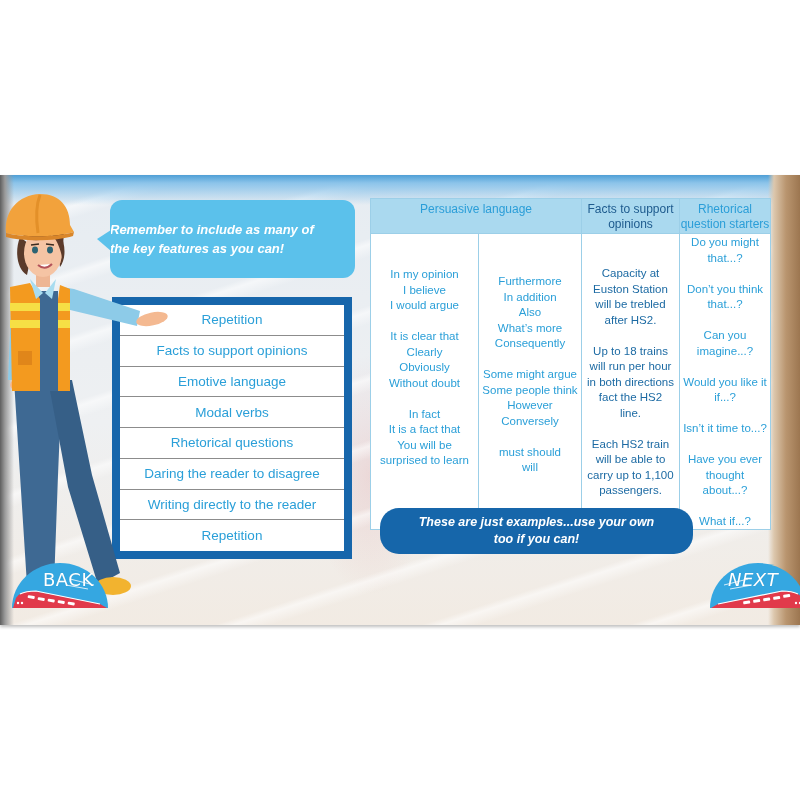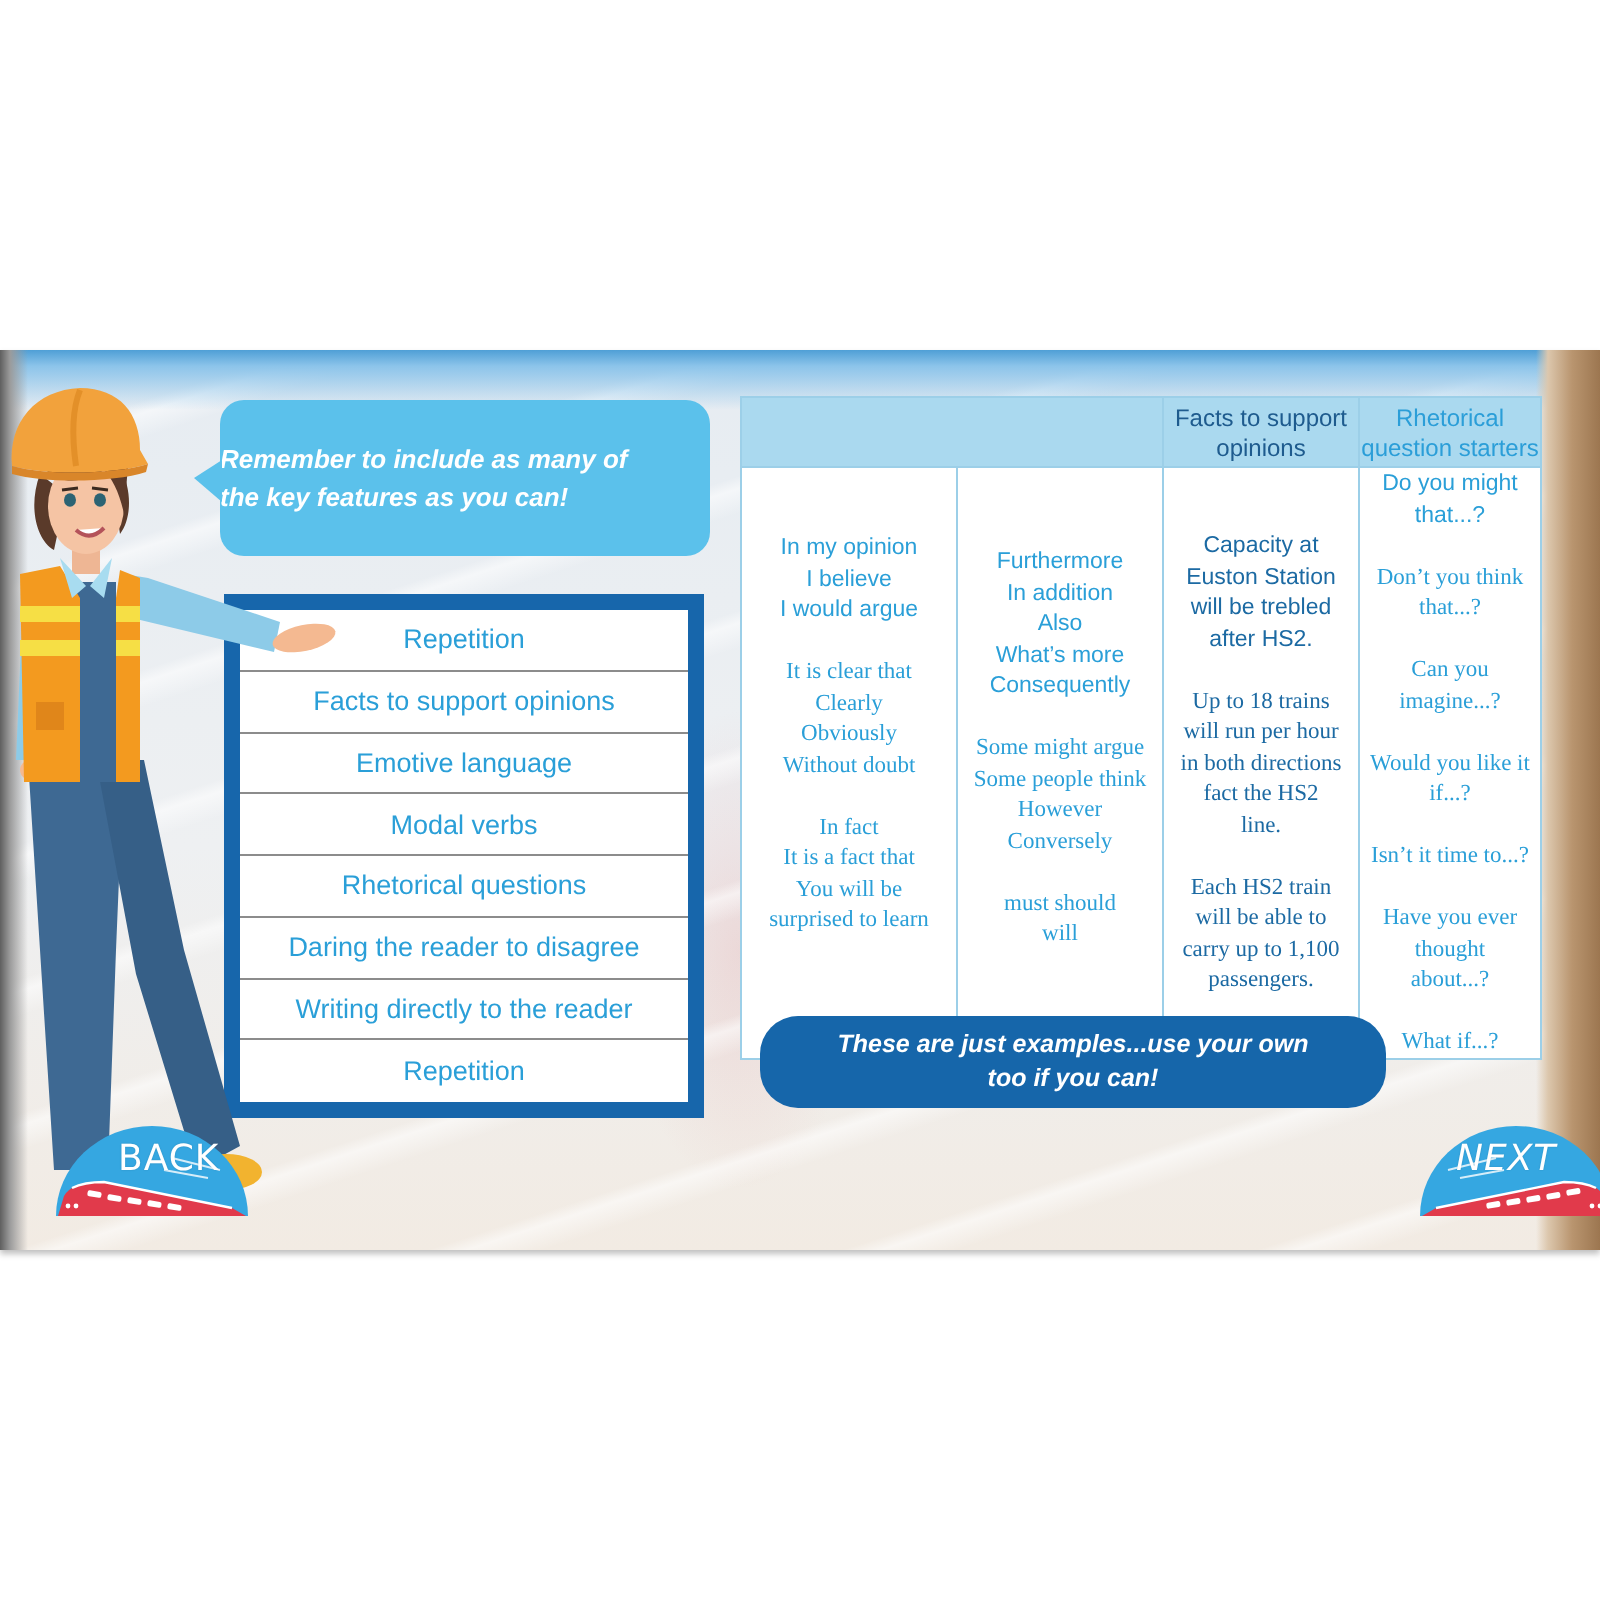--- a/index.html
+++ b/index.html
@@ -58,21 +58,21 @@
       text-align: center; font-size: 12px; line-height: 15px; white-space: nowrap;
     }
     .th .ln { display: block; }
     .th.light { color: #2b9ed8; }
     .th.dark { color: #1e5b8e; }
     .col {
       position: absolute; top: 35px; height: 295px; box-sizing: border-box;
       text-align: center; font-size: 11.5px; line-height: 15.5px; white-space: nowrap;
     }
     .col.sep { border-left: 1px solid #9ccfe8; }
-    .col .grp + .grp { margin-top: 15.5px; font-family: Liberation Serif, serif; }
+    .col .grp + .grp { margin-top: 15.5px; }
     .col .ln { display: block; height: 15.5px; }
     .col.light { color: #2a9fd8; }
     .col.dark { color: #1c6aa3; }
     .modal-first { display: flex; justify-content: center; gap: 18px; }
 
     
     .callout {
       position: absolute; left: 380px; top: 333px; width: 313px; height: 46px;
       background: #1666aa; border-radius: 19px; z-index: 6; box-sizing: border-box;
       padding-top: 6px; text-align: center; color: #ffffff;
@@ -80,21 +80,21 @@
     }
     .callout .ln { display: block; white-space: nowrap; }
 
     
     .nav-btn { position: absolute; top: 386px; width: 100px; height: 50px; z-index: 7; cursor: pointer; }
     .nav-btn svg { position: absolute; left: 0; top: 0; }
     .nav-label {
       position: absolute; color: #ffffff; font-size: 18px; letter-spacing: 0.5px;
       font-family: "DejaVu Sans", sans-serif; text-shadow: 0 0 1px rgba(0,0,0,0.15);
     }
-    .back-btn { left: 26px; }
+    .back-btn { left: 10px; }
     .back-btn .nav-label { left: 33px; top: 8px; }
     .next-btn { left: 708px; }
     .next-btn .nav-label { left: 20px; top: 8px; font-style: italic; }
 
     
     .footer {
       position: absolute; left: 0; top: 434px; width: 800px; height: 16px;
       background: linear-gradient(to right, #8d6d50 0%, #b99373 18%, #9b7759 36%, #c6a583 55%, #a07d5e 72%, #c2a07e 88%, #8e6c4f 100%);
       z-index: 2;
     }
@@ -163,20 +163,23 @@
     <div class="feature-row">Emotive language</div>
     <div class="feature-row">Modal verbs</div>
     <div class="feature-row">Rhetorical questions</div>
     <div class="feature-row">Daring the reader to disagree</div>
     <div class="feature-row">Writing directly to the reader</div>
     <div class="feature-row">Repetition</div>
   </div>
 
   <div class="ftable">
     <div class="thead">
+      <div class="th light" style="left:0;width:210px;">
+        <span class="ln">Persuasive language</span>
+      </div>
       <div class="th dark" style="left:210px;width:98px;border-left:1px solid #9ccfe8;">
         <span class="ln">Facts to support</span>
         <span class="ln">opinions</span>
       </div>
       <div class="th light" style="left:308px;width:91px;border-left:1px solid #9ccfe8;text-align:center;">
         <span class="ln">Rhetorical</span>
         <span class="ln">question starters</span>
       </div>
     </div>
 

